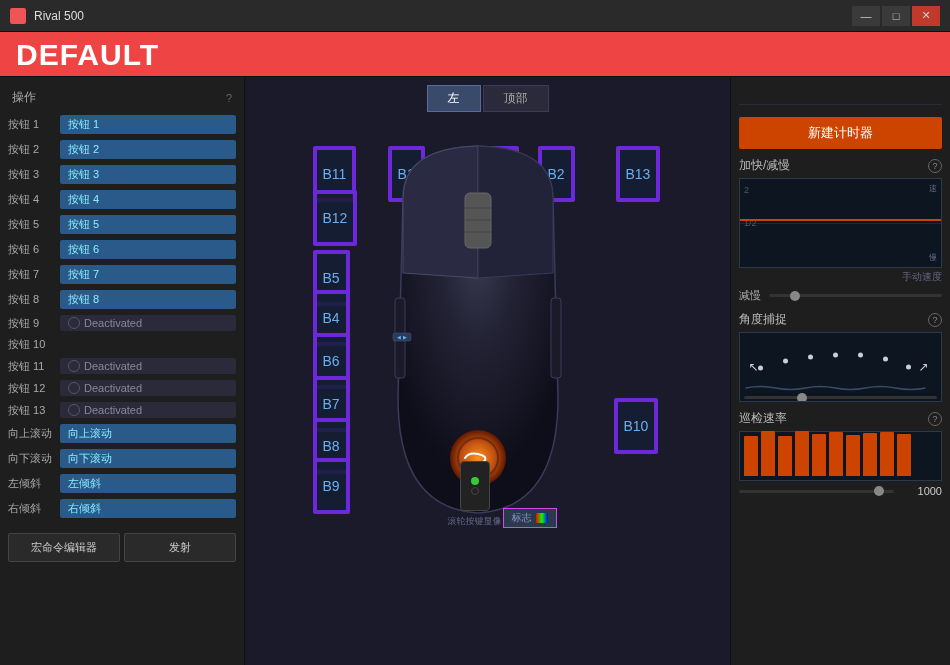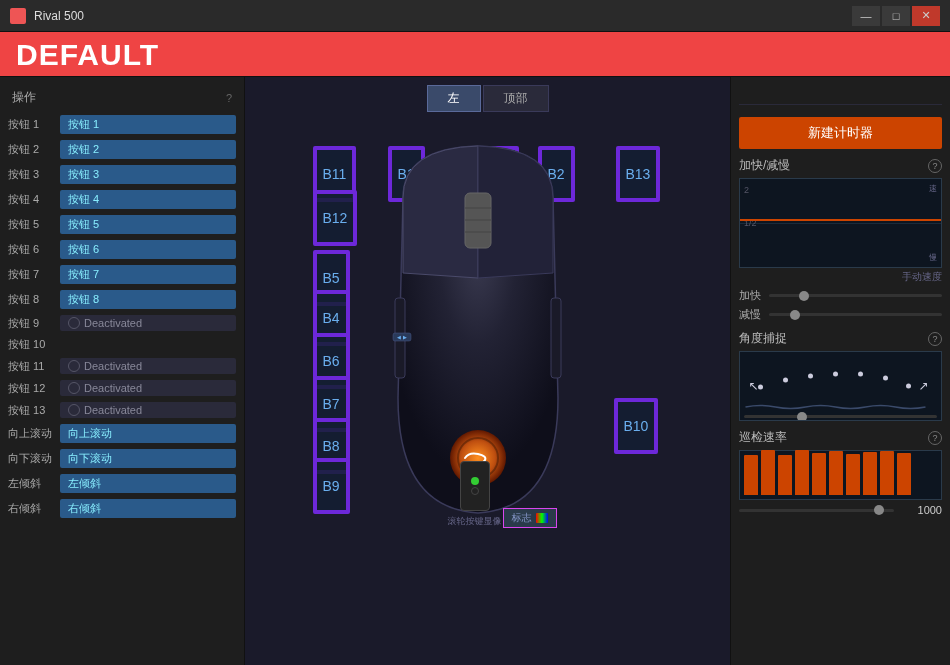--- a/index.html
+++ b/index.html
@@ -417,20 +417,24 @@
         <div class="btn-row">
           <span class="btn-label">左倾斜</span>
           <span class="btn-value">左倾斜</span>
         </div>
         <div class="btn-row">
           <span class="btn-label">右倾斜</span>
           <span class="btn-value">右倾斜</span>
         </div>
       </div>
 
+    <div class="bottom-btns">
+      <div class="bottom-btn">宏命令编辑器</div>
+      <div class="bottom-btn">发射</div>
+    </div>
   </div>
 
   <div id="center-panel">
     <div class="tab-row">
       <div class="tab-btn active">左</div>
       <div class="tab-btn">顶部</div>
     </div>
 
     <div class="mouse-area" style="position:relative; width:380px; height:440px;">
 
@@ -526,26 +530,20 @@
         <div class="chart-line-red" style="top:45%;"></div>
         <div style="position:absolute;right:2px;top:0;bottom:0;width:12px;display:flex;flex-direction:column;justify-content:space-between;align-items:center;padding:4px 0;font-size:8px;color:#668;">
           <span>速</span>
           <span>慢</span>
         </div>
       </div>
       <div class="chart-labels">
         <span>手动速度</span>
       </div>
       <div class="slider-row">
-        <span class="slider-label">加快</span>
-        <div class="slider-track">
-          <div class="slider-thumb" style="left:20%;"></div>
-        </div>
-      </div>
-      <div class="slider-row">
         <span class="slider-label">减慢</span>
         <div class="slider-track">
           <div class="slider-thumb" style="left:15%;"></div>
         </div>
       </div>
     </div>
 
     <div>
       <div class="section-header">
         <span>角度捕捉</span>

